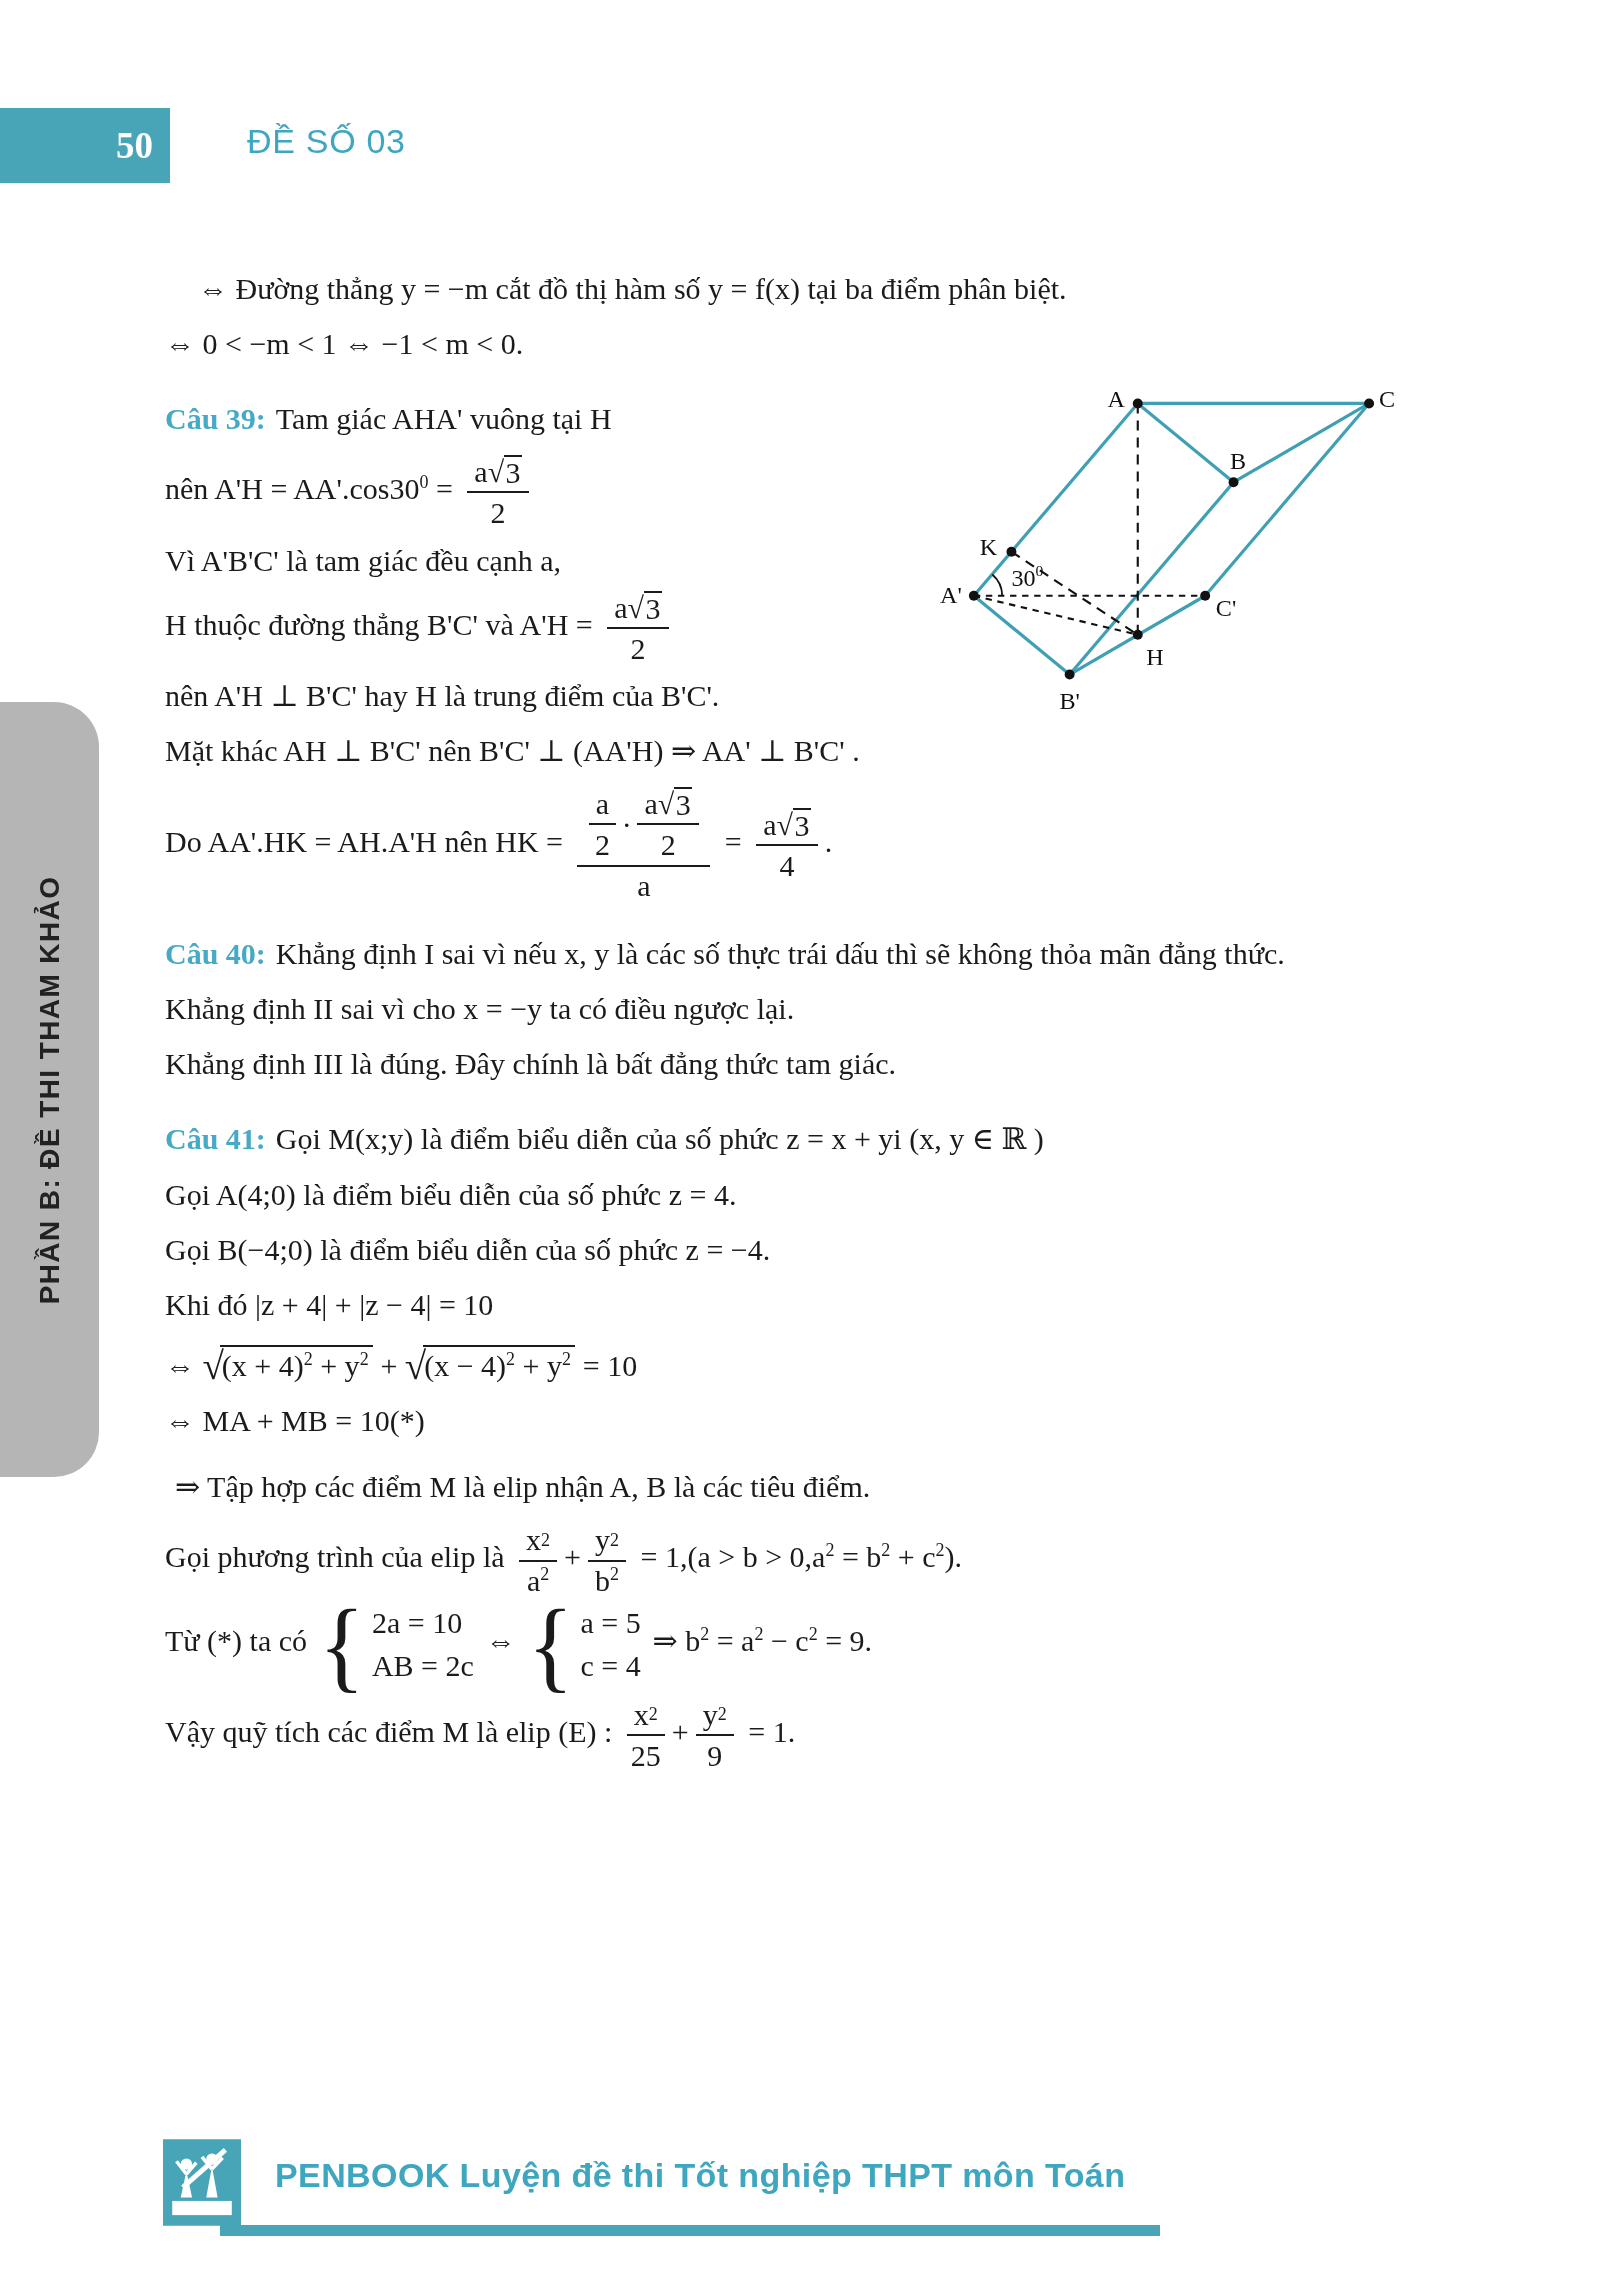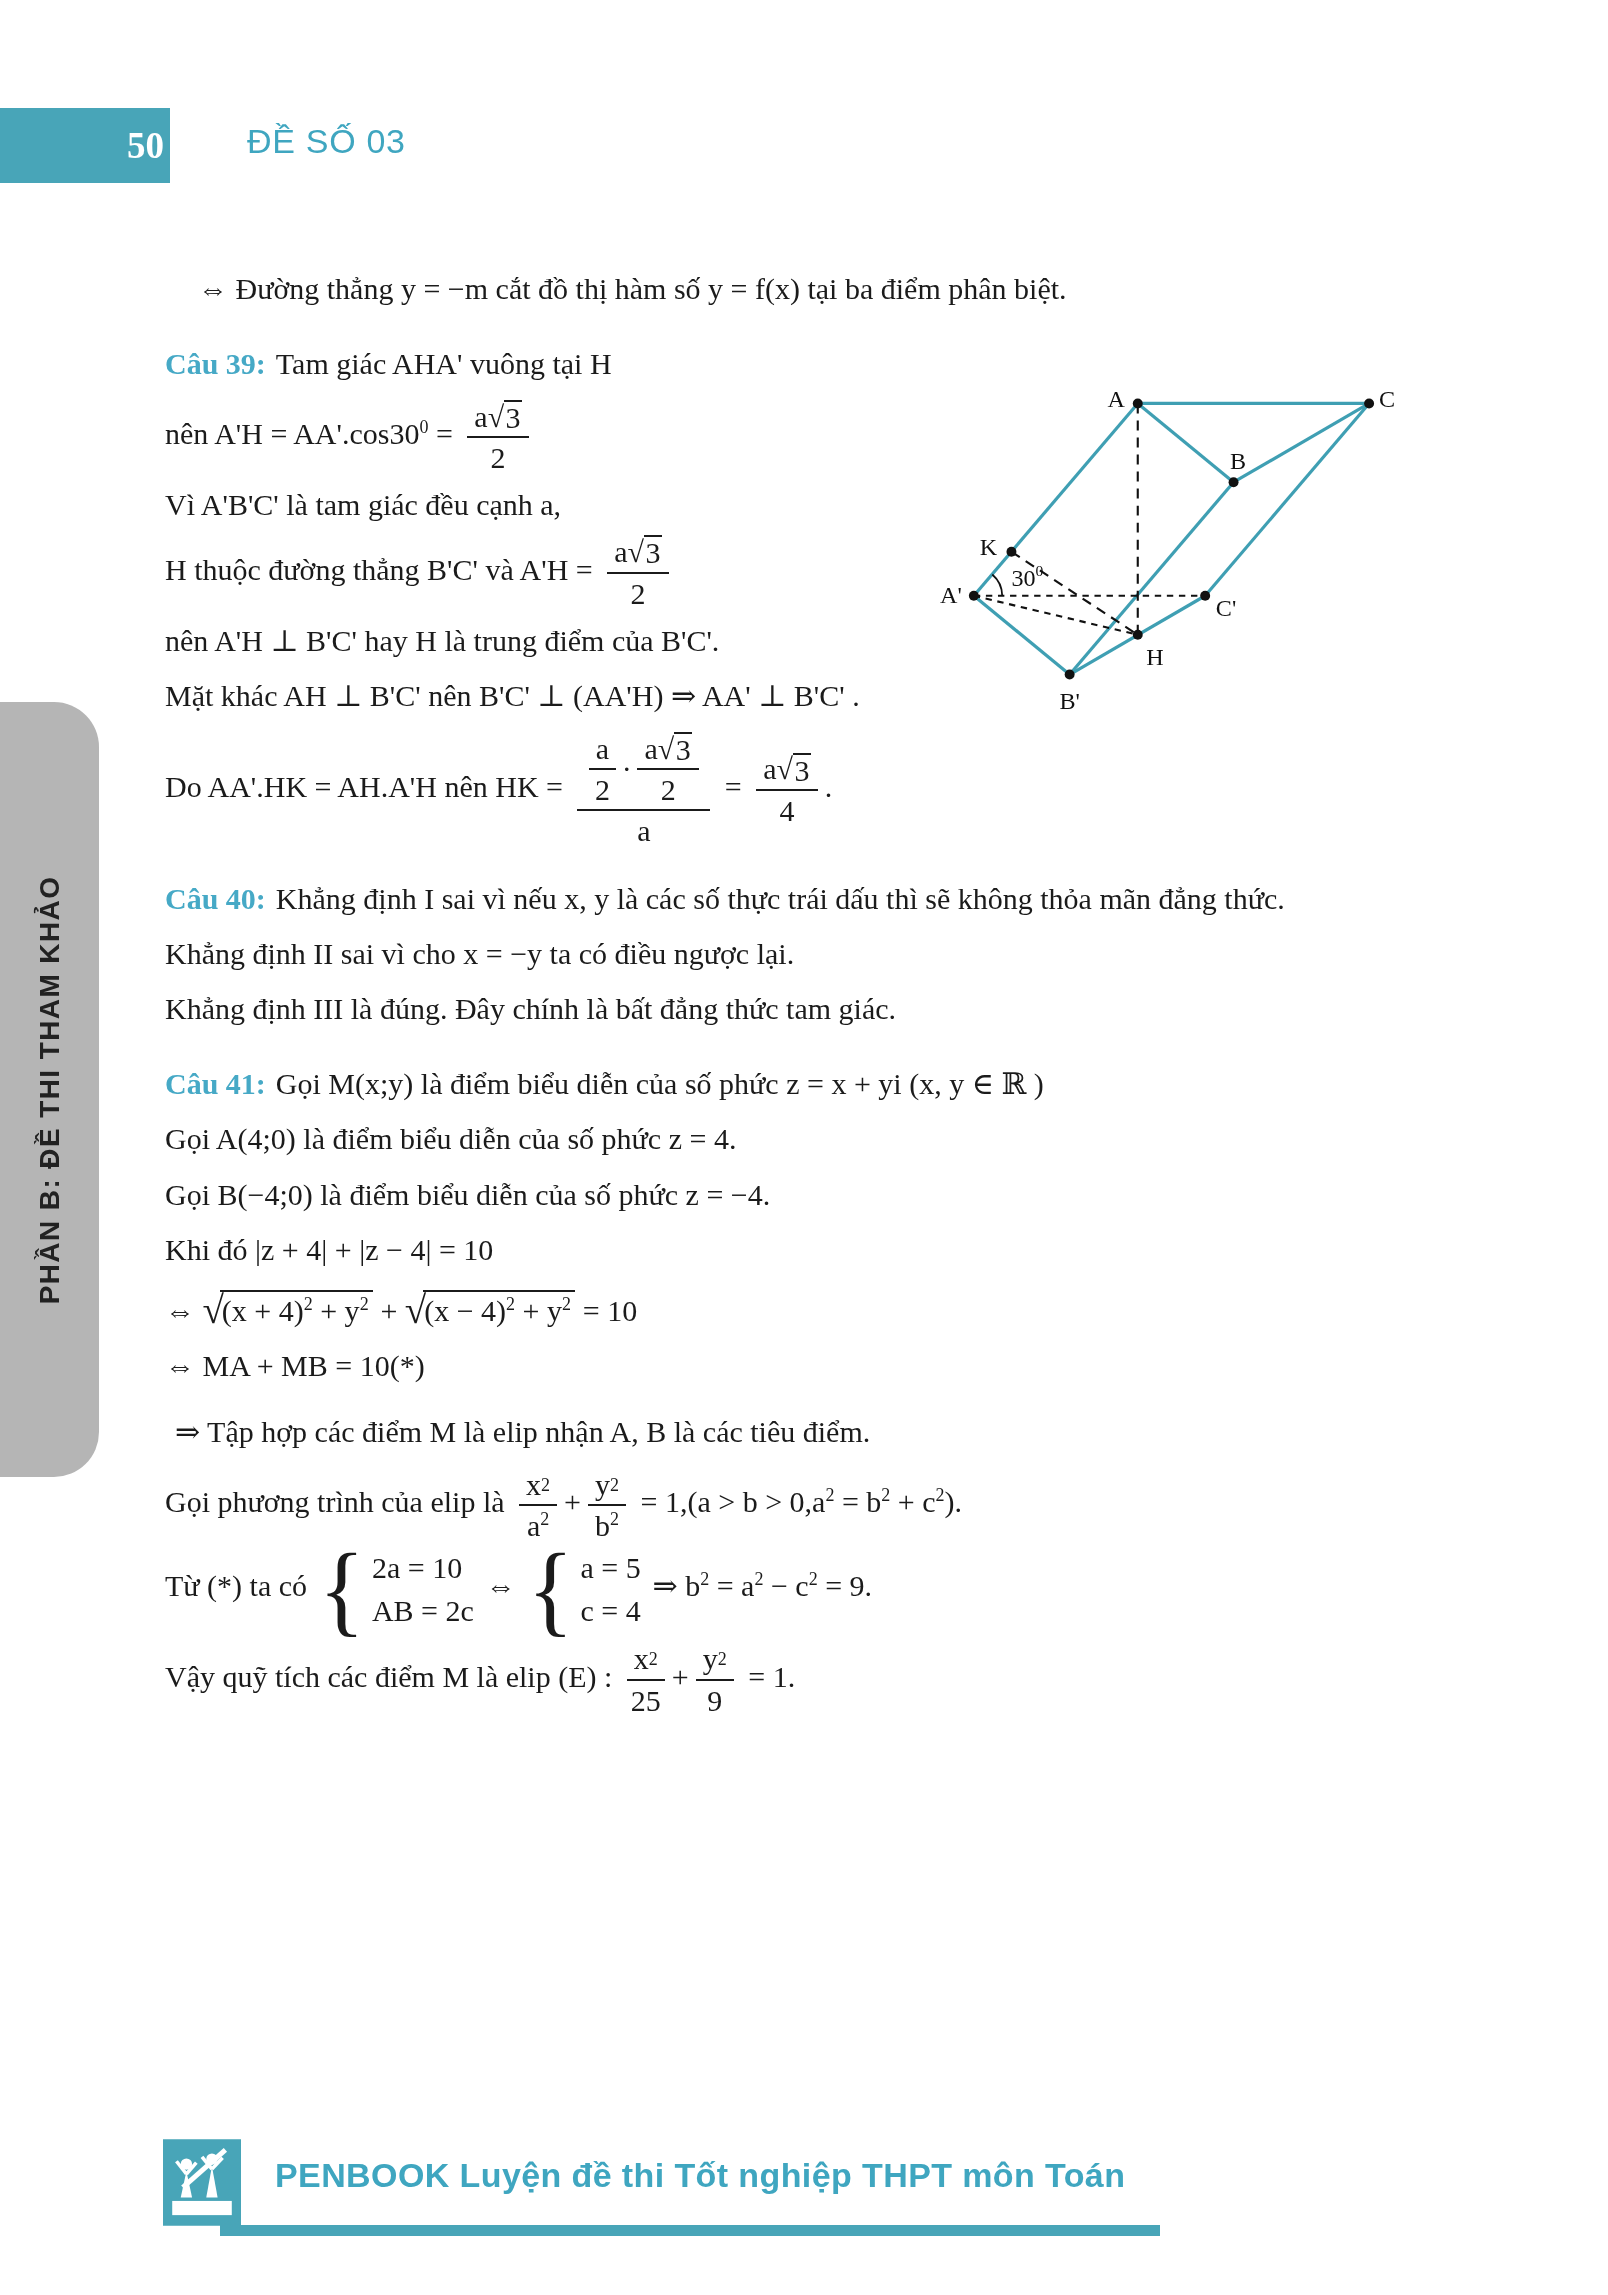--- a/index.html
+++ b/index.html
@@ -6,21 +6,21 @@
     --brand:#48a5b8; --title:#3fa6c0; --cau:#46a9c6; --line:#3f9fb3;
     --sidebarBg:#b5b5b5; --ink:#1b1b1b;
   }
   *{box-sizing:border-box}
   html,body{margin:0;padding:0;background:#e8e8e8}
   .page{position:relative;width:1609px;height:2295px;background:#ffffff;margin:0 auto;
         font-family:"Liberation Serif","DejaVu Serif","DejaVu Sans",serif;color:var(--ink);overflow:hidden}
 
   
   .pagenum-box{position:absolute;left:0;top:108px;width:170px;height:75px;background:var(--brand);
-               display:flex;align-items:center;justify-content:flex-end;padding-right:6px;
+               display:flex;align-items:center;justify-content:flex-end;padding-right:17px;
                color:#fff;font-size:37px;font-weight:bold}
   .doc-title{position:absolute;left:247px;top:122px;font-family:"Liberation Sans","DejaVu Sans",sans-serif;
              font-weight:normal;font-size:34px;color:var(--title);letter-spacing:0.7px}
 
   
   .side-tab{position:absolute;left:0;top:702px;width:99px;height:775px;background:var(--sidebarBg);
             border-radius:0 45px 45px 0}
   .side-text{position:absolute;left:50%;top:50%;transform:translate(-50%,-50%) rotate(-90deg);
              white-space:nowrap;font-family:"Liberation Sans","DejaVu Sans",sans-serif;
              font-size:28px;font-weight:600;color:#222;letter-spacing:1.4px}
@@ -79,20 +79,21 @@
   </div>
   <div class="doc-title">ĐỀ SỐ 03</div>
 
   <aside class="side-tab">
     <span class="side-text">PHẦN B: ĐỀ THI THAM KHẢO</span>
   </aside>
 
   <main class="content">
 
     <p class="indent1">⇔  Đường thẳng  y = −m  cắt đồ thị hàm số  y = f(x)  tại ba điểm phân biệt.</p>
+    <p>⇔ 0 &lt; −m &lt; 1 ⇔  −1 &lt; m &lt; 0.</p>
 
     <p class="mt-lg">
       <span class="cau">Câu 39:</span><span>Tam giác  AHA'  vuông tại H</span>
     </p>
 
     <p class="mt-sm">
       <span>nên  A'H = AA'.cos30</span><sup>0</sup><span> = </span><span class="frac">
           <span class="num">
             <span>a√</span>
             <span class="ol">3</span>

